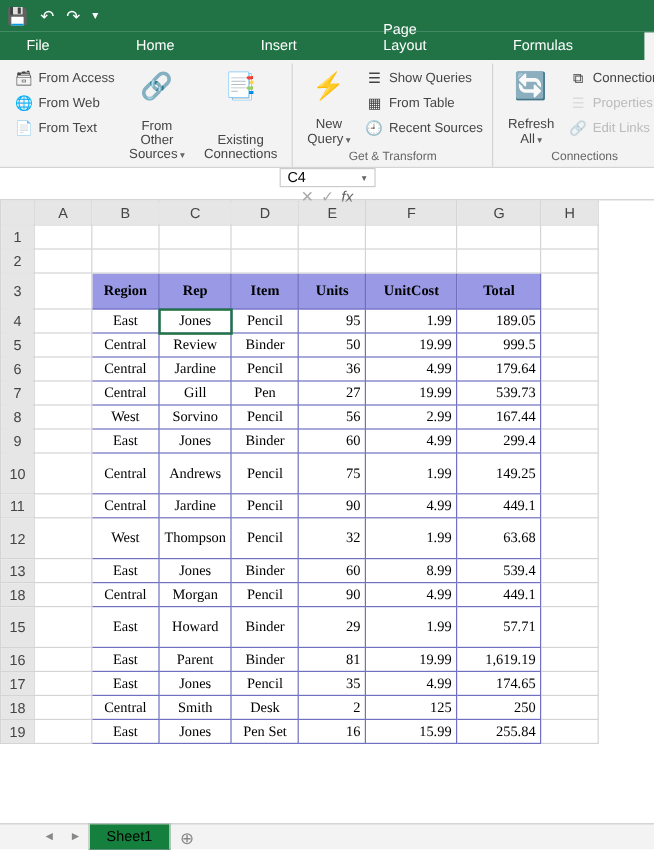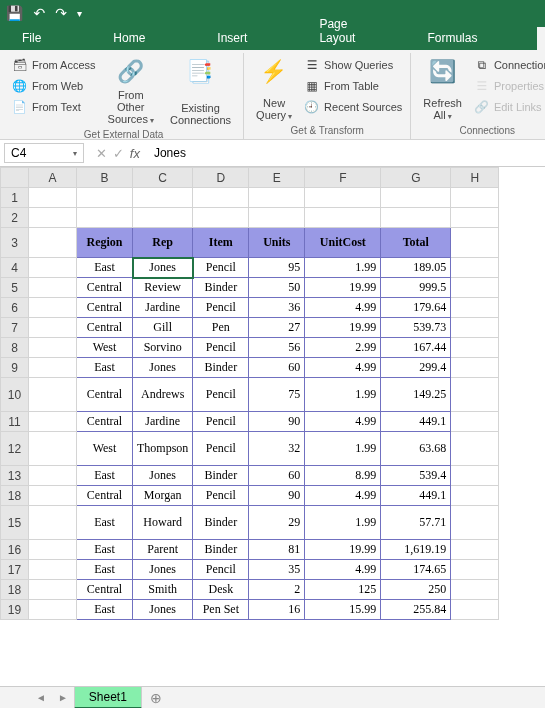--- a/index.html
+++ b/index.html
@@ -15,41 +15,41 @@
 .ribbon-group-content { flex: 1; display: flex; gap: 4px; }
 .ribbon-group-label { text-align: center; font-size: 10px; color: #666; padding: 1px 0; }
 .ribbon-vert { display: flex; flex-direction: column; gap: 1px; justify-content: flex-start; }
 .ribbon-big { display: flex; flex-direction: column; align-items: center; justify-content: space-between; font-size: 11px; color: #444; padding: 2px 6px; cursor: pointer; gap: 2px; }
 .ribbon-big .icon-box { width: 30px; height: 30px; display: flex; align-items: center; justify-content: center; font-size: 22px; }
 .ribbon-small { display: flex; align-items: center; gap: 4px; font-size: 11px; color: #444; padding: 1px 2px; cursor: pointer; height: 20px; white-space: nowrap; }
 .ribbon-small .mini-icon { width: 16px; height: 16px; display: inline-flex; align-items: center; justify-content: center; font-size: 12px; }
 .ribbon-small.disabled { color: #bbb; }
 .ribbon-small.disabled .mini-icon { opacity: 0.4; }
 .formula-bar-wrap { border-bottom: 1px solid #ccc; }
-.formula-bar { display: flex; align-items: center; height: 26px; }
+.formula-bar { display: flex; align-items: center; height: 26px; flex-direction: column; }
 .name-box { width: 80px; height: 20px; border: 1px solid #ccc; font-size: 12px; padding: 0 6px; display: flex; align-items: center; justify-content: space-between; margin: 0 4px; }
 .fx-btns { display: flex; gap: 6px; padding: 0 8px; color: #aaa; font-size: 13px; align-items: center; }
 .fx-input { flex: 1; font-size: 12px; padding: 0 6px; height: 20px; border: none; outline: none; display: flex; align-items: center; }
 .grid-wrap { flex: 1; overflow: auto; position: relative; }
 table.grid { border-collapse: collapse; table-layout: fixed; }
 .grid th, .grid td { border: 1px solid #d4d4d4; font-size: 12px; height: 20px; padding: 0; background: #fff; }
 .grid thead th { background: #e6e6e6; color: #444; font-weight: normal; text-align: center; position: sticky; top: 0; z-index: 2; }
 .grid .rowhdr { background: #e6e6e6; color: #444; text-align: center; width: 28px; position: sticky; left: 0; z-index: 1; }
 .grid .corner { background: #e6e6e6; width: 28px; position: sticky; left: 0; top: 0; z-index: 3; }
 .grid .cell { padding: 1px 3px; overflow: hidden; white-space: nowrap; }
 .tableheader { background: #9999e5 !important; color: #000; font-weight: bold; font-family: Georgia, serif; font-size: 14px; text-align: center; padding: 6px 2px !important; border: 1px solid #7070c0 !important; }
 .tabledata { font-family: Georgia, serif; font-size: 13px; border: 1px solid #7070c0 !important; padding: 2px 4px !important; }
 .tabledata.text { text-align: center; }
 .tabledata.num { text-align: right; }
 .wrap { white-space: normal !important; text-align: center; line-height: 1.1; }
 .active-cell { outline: 2px solid #217346; outline-offset: -1px; }
 .status-bar { height: 22px; border-top: 1px solid #ccc; display: flex; align-items: center; background: #f3f3f3; }
 .sheet-tabs { display: flex; align-items: center; padding-left: 30px; gap: 0; }
 .sheet-nav { color: #888; font-size: 10px; padding: 0 6px; }
-.sheet-tab { font-size: 12px; padding: 3px 14px; background: #86efac; border: 1px solid #ccc; border-bottom: 2px solid #217346; cursor: pointer; }
+.sheet-tab { font-size: 12px; padding: 3px 14px; background: #15803d; border: 1px solid #ccc; border-bottom: 2px solid #217346; cursor: pointer; }
 .sheet-add { width: 20px; height: 20px; display: flex; align-items: center; justify-content: center; color: #888; font-size: 14px; margin-left: 4px; cursor: pointer; }
 .colA { width: 48px; }
 .colDef { width: 56px; }
 .colF { width: 76px; }
 .colG { width: 70px; }
 .colH { width: 48px; }
 .drop-arrow { font-size: 8px; color: #666; margin-left: 2px; }
 </style>
 </head>
 <body>
@@ -93,21 +93,20 @@
         <span class="icon-box">🔗</span>
         <span style="text-align:center;line-height:1.1"><span style="white-space:pre-line">From Other
 Sources</span><span class="drop-arrow">▾</span></span>
       </div>
       <div class="ribbon-big">
         <span class="icon-box">📑</span>
         <span style="white-space:pre-line;text-align:center;line-height:1.1">Existing
 Connections</span>
       </div>
     </div>
-    <div class="ribbon-group-label">Get External Data</div>
   </div>
 
   <div class="ribbon-group">
     <div class="ribbon-group-content">
       <div class="ribbon-big">
         <span class="icon-box" style="color:#d9a400">⚡</span>
         <span style="text-align:center;line-height:1.1"><span style="white-space:pre-line">New
 Query</span><span class="drop-arrow">▾</span></span>
       </div>
       <div class="ribbon-vert">

